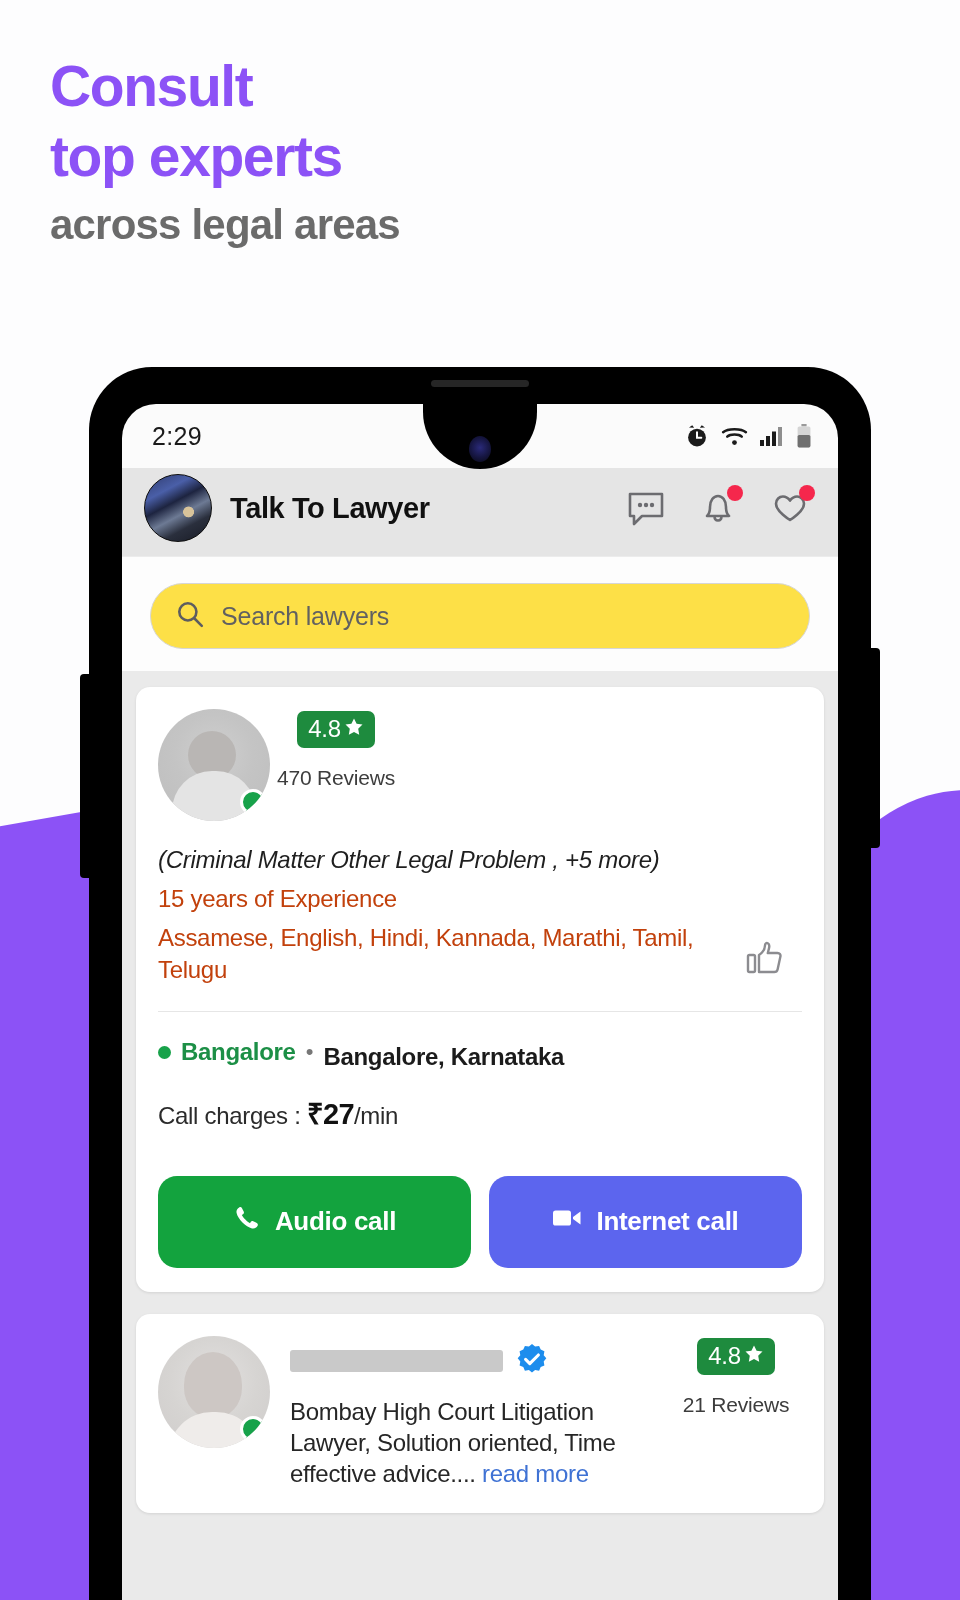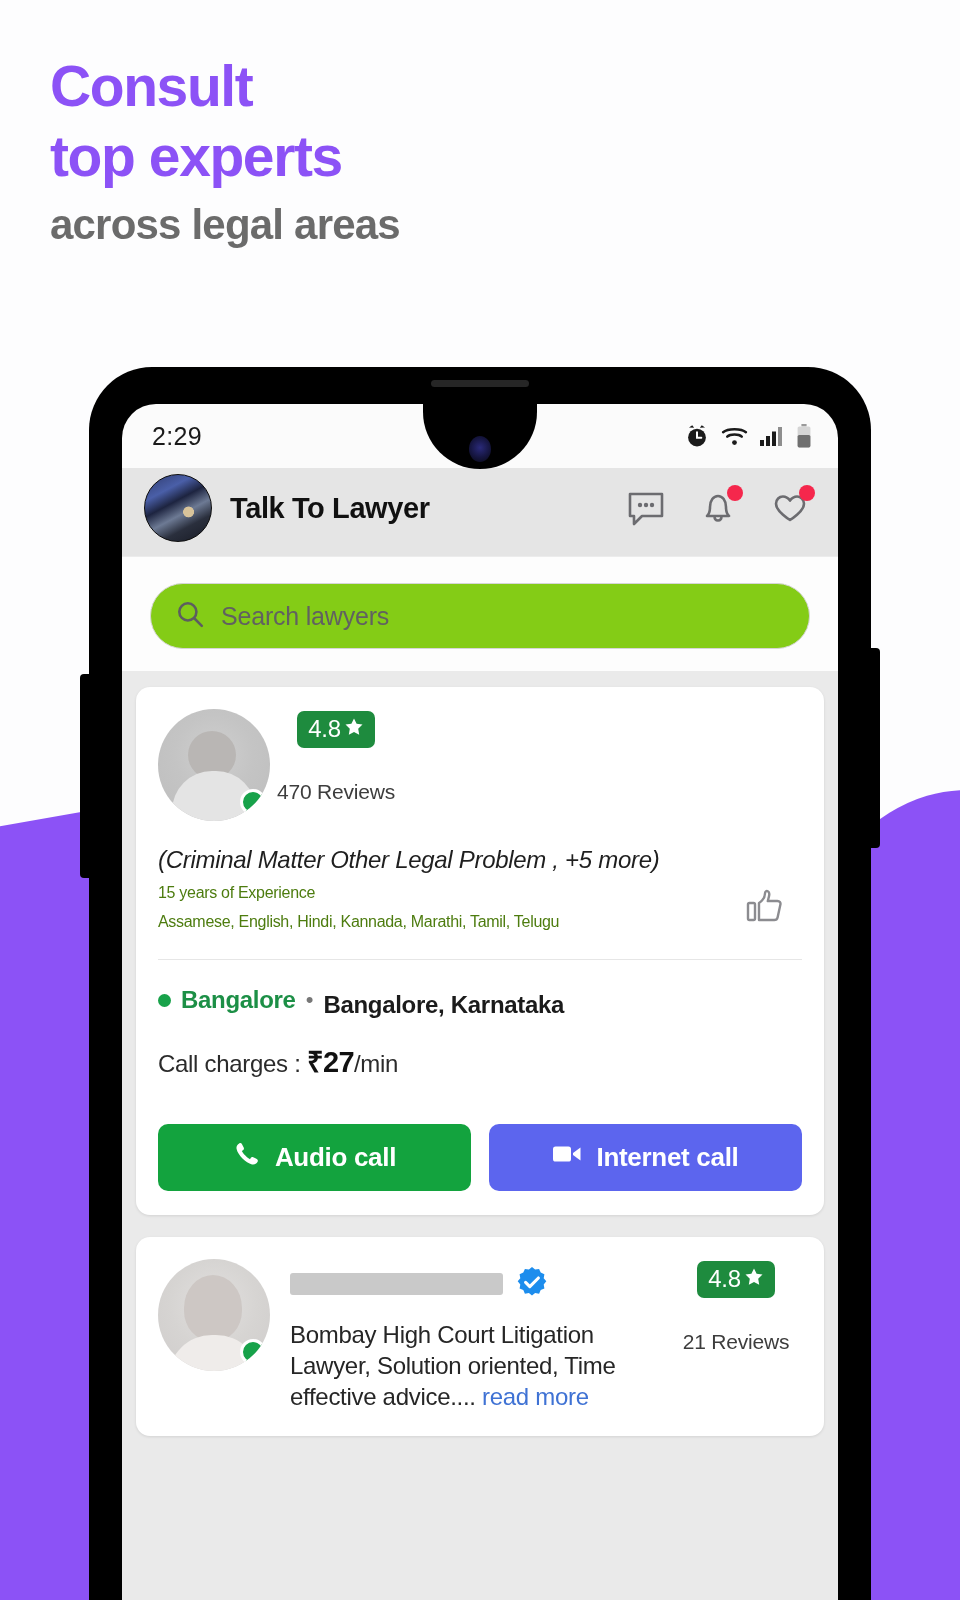--- a/index.html
+++ b/index.html
@@ -117,21 +117,21 @@
   .dot-badge {
     position: absolute; right: -3px; top: -1px; width: 16px; height: 16px;
     border-radius: 50%; background: #f5274c;
   }
 
   
   .search-wrap { padding: 26px 28px 22px; background: #fdfdfd; }
   .search-box {
     display: flex; align-items: center; gap: 16px;
     height: 66px; border: 1.6px solid #d6d6d6; border-radius: 34px;
-    background: #84cc16; padding: 0 24px;
+    background: #fde047; padding: 0 24px;
   }
   .search-ph { font-size: 25px; color: #616161; letter-spacing: -0.2px; }
 
   
   .listarea { background: #eaeaea; padding: 16px 14px 0; height: 100%; }
   .lcard {
     background: #fff; border-radius: 14px; padding: 22px 22px 24px;
     box-shadow: 0 1px 3px rgba(0,0,0,0.10);
     margin-bottom: 22px;
   }
@@ -169,42 +169,42 @@
   .lc-desc {
     margin-top: 16px; font-size: 24px; color: #262626; line-height: 1.30; letter-spacing: -0.3px;
   }
   .readmore { color: #3f72d4; }
   .lc-right { flex: 0 0 auto; width: 132px; text-align: center; padding-top: 2px; }
   .rating-pill {
     display: inline-flex; align-items: center; justify-content: center; gap: 3px;
     background: #1e8b3e; color: #fff; border-radius: 7px;
     font-size: 24px; font-weight: 500; padding: 4px 11px 5px; letter-spacing: -0.3px;
   }
-  .reviews { margin-top: 32px; font-size: 21px; color: #3d3d3d; letter-spacing: -0.2px; }
+  .reviews { margin-top: 18px; font-size: 21px; color: #3d3d3d; letter-spacing: -0.2px; }
 
   .lc-tags-row { display: flex; align-items: flex-end; margin-top: 24px; }
   .lc-tags { flex: 1 1 auto; min-width: 0; }
   .tag-specialty {
     font-style: italic; font-size: 24px; color: #1f1f1f; line-height: 1.26; letter-spacing: -0.3px;
   }
-  .tag-line { margin-top: 8px; font-size: 16px; color: #4d7c0f; line-height: 1.30; letter-spacing: -0.3px; }
+  .tag-line { margin-top: 8px; font-size: 24px; color: #c2410c; line-height: 1.30; letter-spacing: -0.3px; }
   .thumb-btn { flex: 0 0 auto; width: 74px; text-align: center; padding-top: 4px; }
 
   .divider { height: 1px; background: #e6e6e6; margin: 26px 0 22px; }
   .avail-row { display: flex; align-items: center; gap: 10px; }
   .avail-dot { width: 13px; height: 13px; border-radius: 50%; background: #18a24a; }
   .avail-txt { font-size: 24px; font-weight: bold; color: #1c8f46; letter-spacing: -0.3px; }
   .avail-sep { color: #777; font-size: 22px; }
   .avail-loc { font-size: 24px; font-weight: bold; color: #1b1b1b; letter-spacing: -0.3px; margin-top: 9px; }
   .charges { margin-top: 22px; font-size: 24px; color: #2b2b2b; letter-spacing: -0.3px; }
   .charges b { font-size: 29px; color: #111; letter-spacing: -0.6px; }
 
   .cta-row { display: flex; gap: 18px; margin-top: 44px; }
   .cta {
-    flex: 1 1 0; height: 67px; border-radius: 10px; border: none;
+    flex: 1 1 0; height: 92px; border-radius: 19px; border: none;
     display: flex; align-items: center; justify-content: center; gap: 14px;
     font-size: 26px; font-weight: bold; color: #fff; letter-spacing: -0.3px;
     font-family: "Liberation Sans", sans-serif; cursor: pointer;
   }
   .cta-audio { background: #13a33e; }
   .cta-net { background: #5c65ee; }
 </style>
 </head>
 <body>
 

